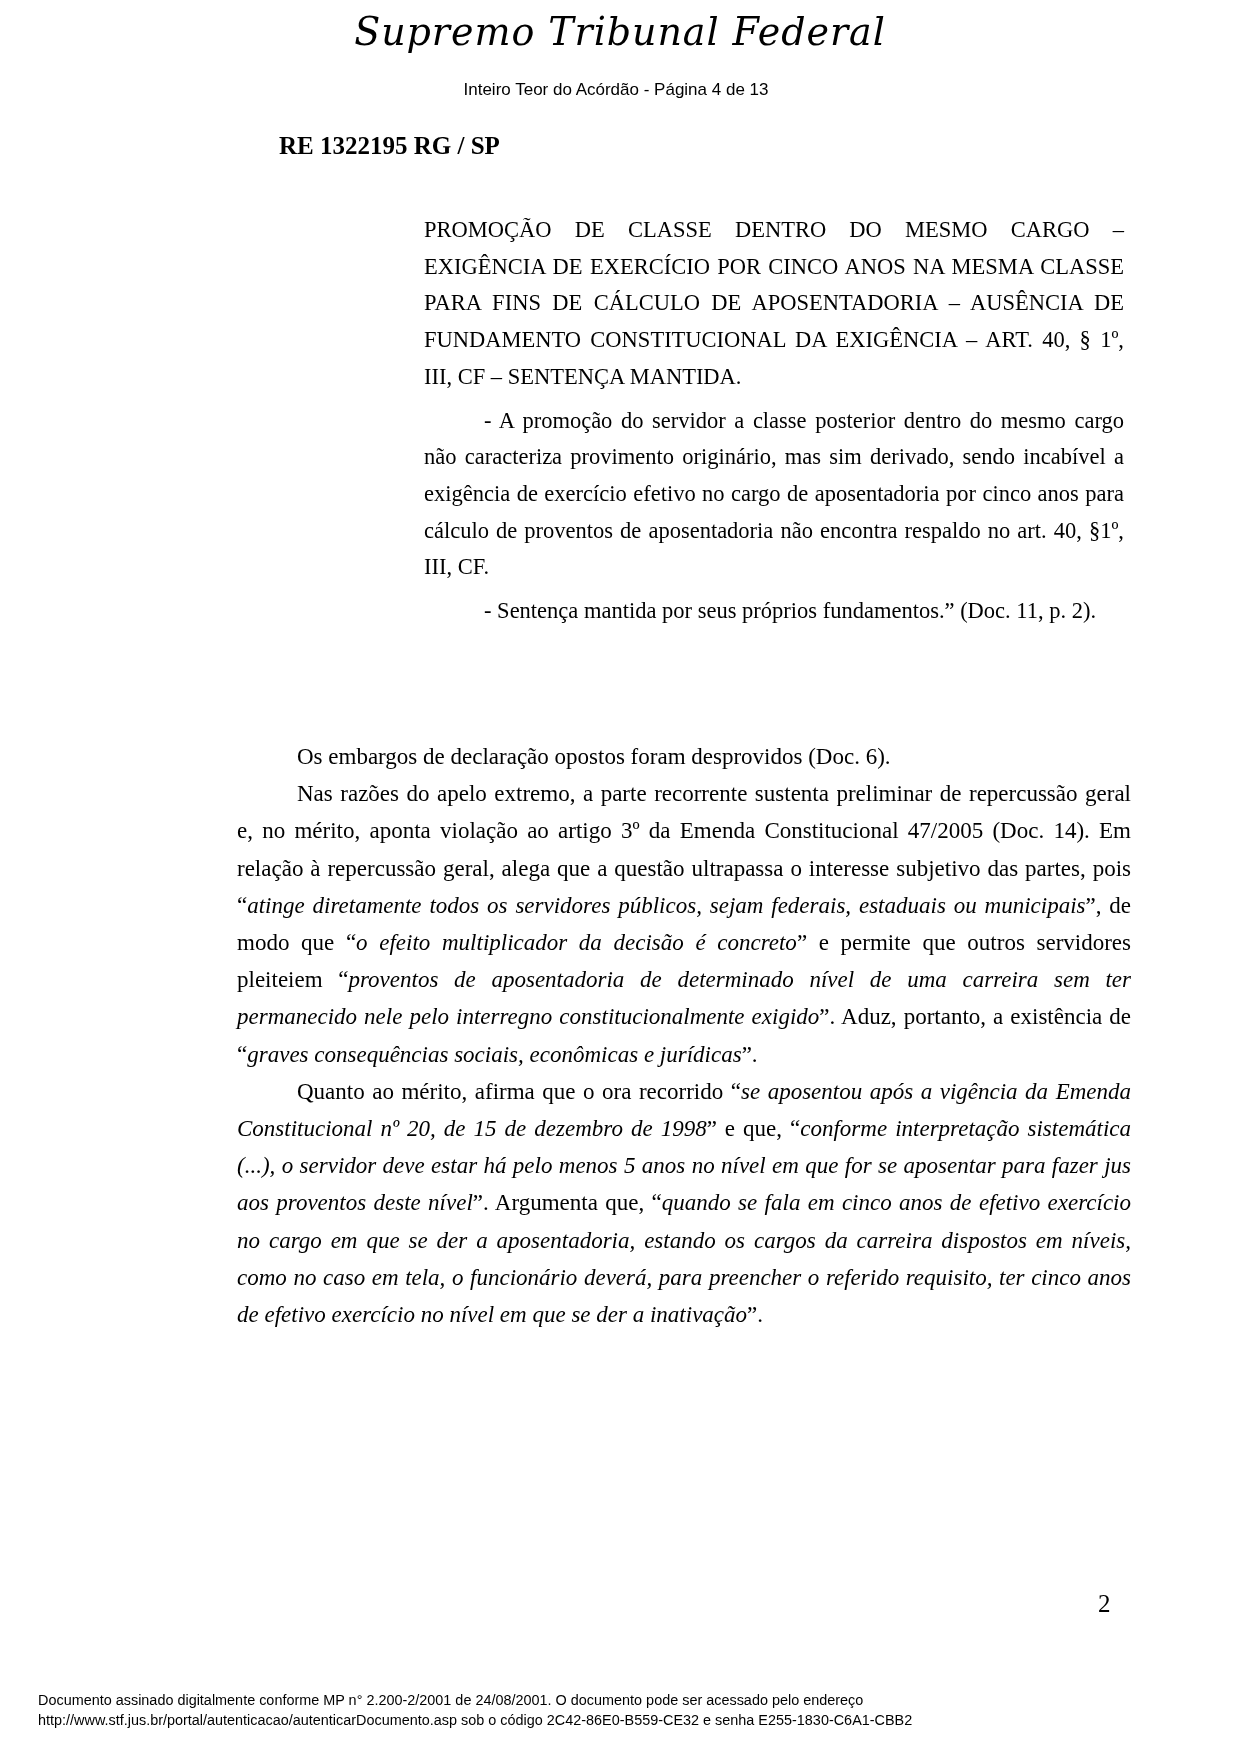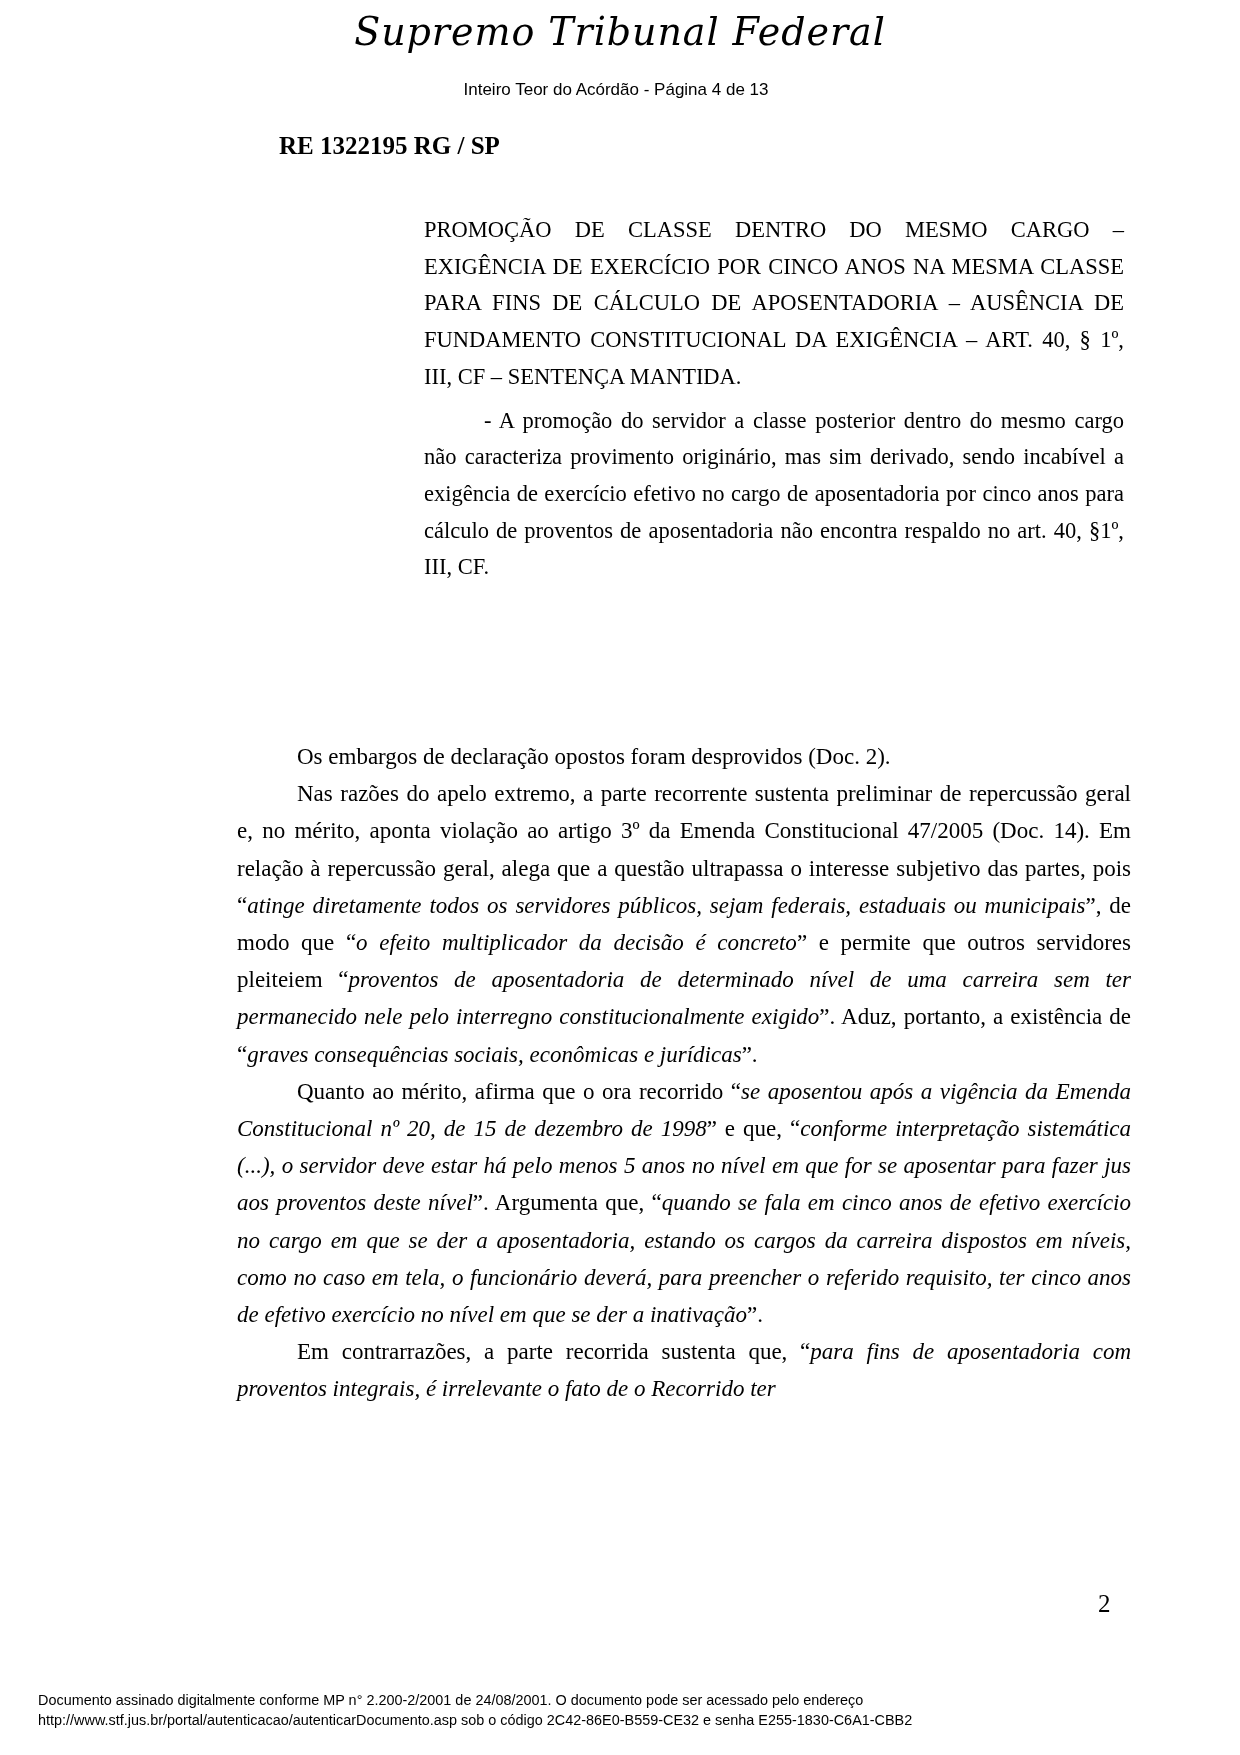--- a/index.html
+++ b/index.html
@@ -54,27 +54,27 @@
 <div class="page">
 
   <div class="court-title">Supremo Tribunal Federal</div>
   <div class="doc-subtitle">Inteiro Teor do Acórdão - Página 4 de 13</div>
 
   <div class="case-id">RE 1322195 RG / SP</div>
 
   <div class="quote-block">
     <p>PROMOÇÃO DE CLASSE DENTRO DO MESMO CARGO – EXIGÊNCIA DE EXERCÍCIO POR CINCO ANOS NA MESMA CLASSE PARA FINS DE CÁLCULO DE APOSENTADORIA – AUSÊNCIA DE FUNDAMENTO CONSTITUCIONAL DA EXIGÊNCIA – ART. 40, § 1º, III, CF – SENTENÇA MANTIDA.</p>
     <p class="ind">- A promoção do servidor a classe posterior dentro do mesmo cargo não caracteriza provimento originário, mas sim derivado, sendo incabível a exigência de exercício efetivo no cargo de aposentadoria por cinco anos para cálculo de proventos de aposentadoria não encontra respaldo no art. 40, §1º, III, CF.</p>
+    <p class="ind">- Sentença mantida por seus próprios fundamentos.” (Doc. 11, p. 2).</p>
   </div>
 
   <div class="body-text">
-    <p>Os embargos de declaração opostos foram desprovidos (Doc. 2).</p>
+    <p>Os embargos de declaração opostos foram desprovidos (Doc. 6).</p>
     <p><span>Nas razões do apelo extremo, a parte recorrente sustenta preliminar de repercussão geral e, no mérito, aponta violação ao artigo 3º da Emenda Constitucional 47/2005 (Doc. 14). Em relação à repercussão geral, alega que a questão ultrapassa o interesse subjetivo das partes, pois “</span><i>atinge diretamente todos os servidores públicos, sejam federais, estaduais ou municipais</i><span>”, de modo que “</span><i>o efeito multiplicador da decisão é concreto</i><span>” e permite que outros servidores pleiteiem “</span><i>proventos de aposentadoria de determinado nível de uma carreira sem ter permanecido nele pelo interregno constitucionalmente exigido</i><span>”. Aduz, portanto, a existência de “</span><i>graves consequências sociais, econômicas e jurídicas</i><span>”.</span></p>
     <p class="gap"><span>Quanto ao mérito, afirma que o ora recorrido “</span><i>se aposentou após a vigência da Emenda Constitucional nº 20, de 15 de dezembro de 1998</i><span>” e que, “</span><i>conforme interpretação sistemática (...), o servidor deve estar há pelo menos 5 anos no nível em que for se aposentar para fazer jus aos proventos deste nível</i><span>”. Argumenta que, “</span><i>quando se fala em cinco anos de efetivo exercício no cargo em que se der a aposentadoria, estando os cargos da carreira dispostos em níveis, como no caso em tela, o funcionário deverá, para preencher o referido requisito, ter cinco anos de efetivo exercício no nível em que se der a inativação</i><span>”.</span></p>
-    <p class="gap"><span>Em contrarrazões, a parte recorrida sustenta que, “</span><i>para fins de aposentadoria com proventos integrais, é irrelevante o fato de o Recorrido ter</i></p>
   </div>
 
   <div class="page-number">2</div>
 
   <div class="footer">
     <div>Documento assinado digitalmente conforme MP n° 2.200-2/2001 de 24/08/2001. O documento pode ser acessado pelo endereço</div>
     <div>http://www.stf.jus.br/portal/autenticacao/autenticarDocumento.asp sob o código 2C42-86E0-B559-CE32 e senha E255-1830-C6A1-CBB2</div>
   </div>
 
 </div>

